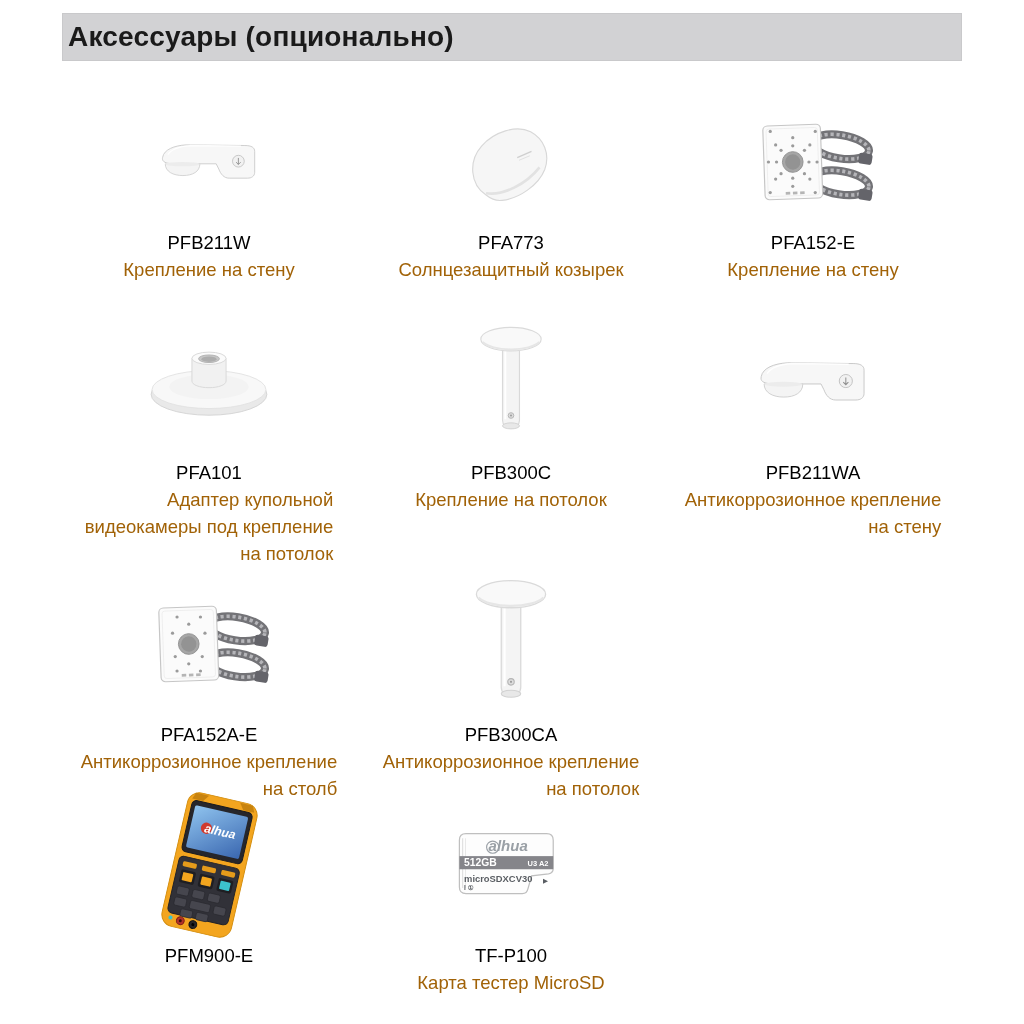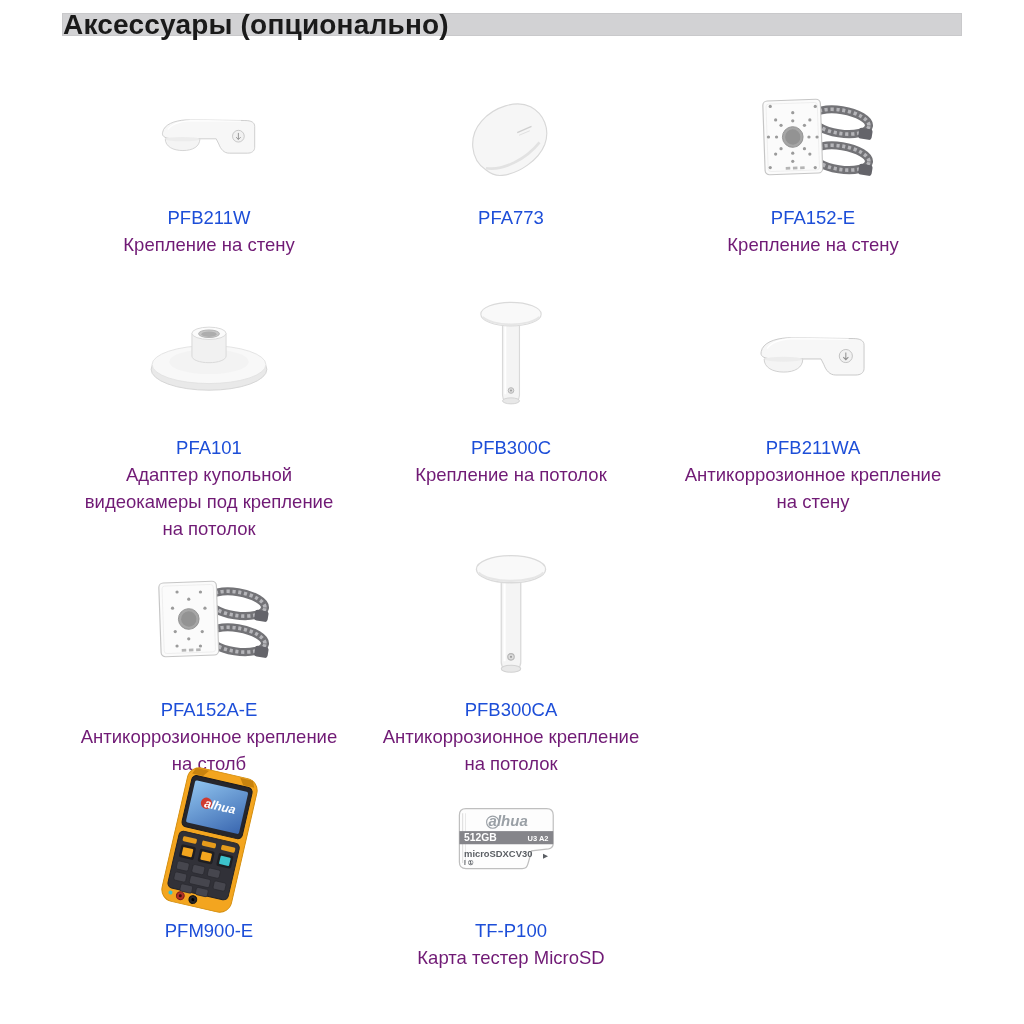--- a/index.html
+++ b/index.html
@@ -3,40 +3,40 @@
 <meta charset="utf-8">
 <style>
   * { box-sizing: border-box; }
   html,body { margin:0; padding:0; background:#ffffff; }
   body {
     width:1024px; height:1024px; overflow:hidden;
     font-family:"Liberation Sans", sans-serif; color:#3f3f3f;
   }
   .page { width:1024px; height:1024px; padding-top:13px; position:relative; }
   .header {
-    margin-left:62px; width:900px; height:23px;
+    margin-left:62px; width:900px; height:48px;
     background:#d2d2d4; border:1px solid #c9c9cb;
-    display:flex; align-items:center; 
+    display:flex; align-items:center; padding-left:5px;
   }
   .header .title {
     font-size:28px; font-weight:bold; color:#1a1a1a; letter-spacing:0.2px;
   }
   .grid { margin-left:58px; width:906px; }
   .row { display:grid; grid-template-columns:302px 302px 302px; }
   .row1 { margin-top:36px; }
   .row2 { margin-top:24px; }
   .row3 { margin-top:2px; }
   .row4 { margin-top:-12px; }
   .cell { display:flex; flex-direction:column; align-items:center; text-align:center; }
   .imgbox { display:flex; align-items:center; justify-content:center; width:100%; }
   .row1 .imgbox { height:130px; }
   .row2 .imgbox, .row3 .imgbox { height:150px; }
   .row4 .imgbox { height:150px; }
-  .model { font-size:18.5px; line-height:27px; margin-top:2px; color:#1d4ed8; }
-  .desc  { font-size:18.5px; line-height:27px; white-space:pre-line; color:#701a75; }
+  .model { font-size:18.5px; line-height:27px; margin-top:2px; color:#000000; }
+  .desc  { font-size:18.5px; line-height:27px; white-space:pre-line; color:#a16207;text-align:right; }
   svg text { font-family:"Liberation Sans", sans-serif; }
   .defs-svg { position:absolute; width:0; height:0; overflow:hidden; }
 </style>
 </head>
 <body>
 
 <svg class="defs-svg" aria-hidden="true">
   <defs>
     <linearGradient id="scr" x1="0" y1="0" x2="1" y2="1">
       <stop offset="0" stop-color="#8fc3ee"></stop>
@@ -121,20 +121,21 @@
         <div class="model">PFB211W</div>
         <div class="desc">Крепление на стену</div>
       </div>
       <div class="cell">
         <div class="imgbox">
           <svg width="98" height="85" viewBox="0 0 110 95">
               <use href="#sym-sunshield"></use>
             </svg>
         </div>
         <div class="model">PFA773</div>
+        <div class="desc">Солнцезащитный козырек</div>
       </div>
       <div class="cell">
         <div class="imgbox">
           <svg width="122" height="90" viewBox="0 0 135 100">
             <use href="#sym-pole"></use>
             <g fill="#9b9b9b">
               <circle cx="45" cy="32" r="1.8"></circle>
                 <circle cx="58" cy="37" r="1.8"></circle>
                 <circle cx="63" cy="50" r="1.8"></circle>
                 <circle cx="58" cy="63" r="1.8"></circle>

